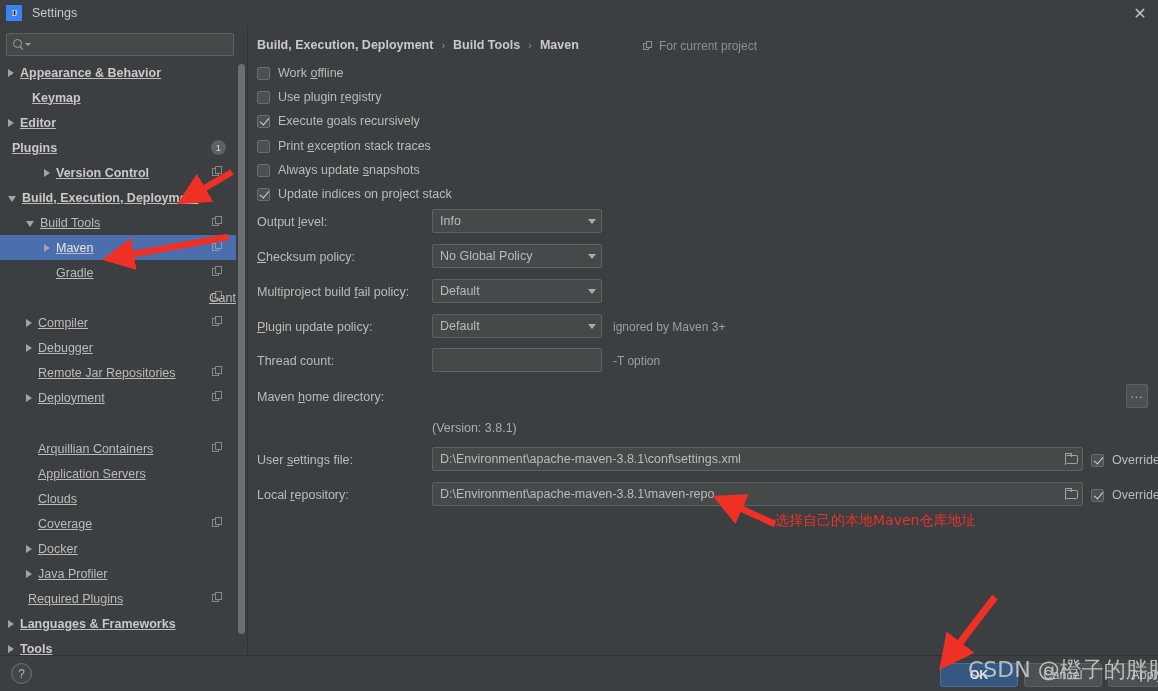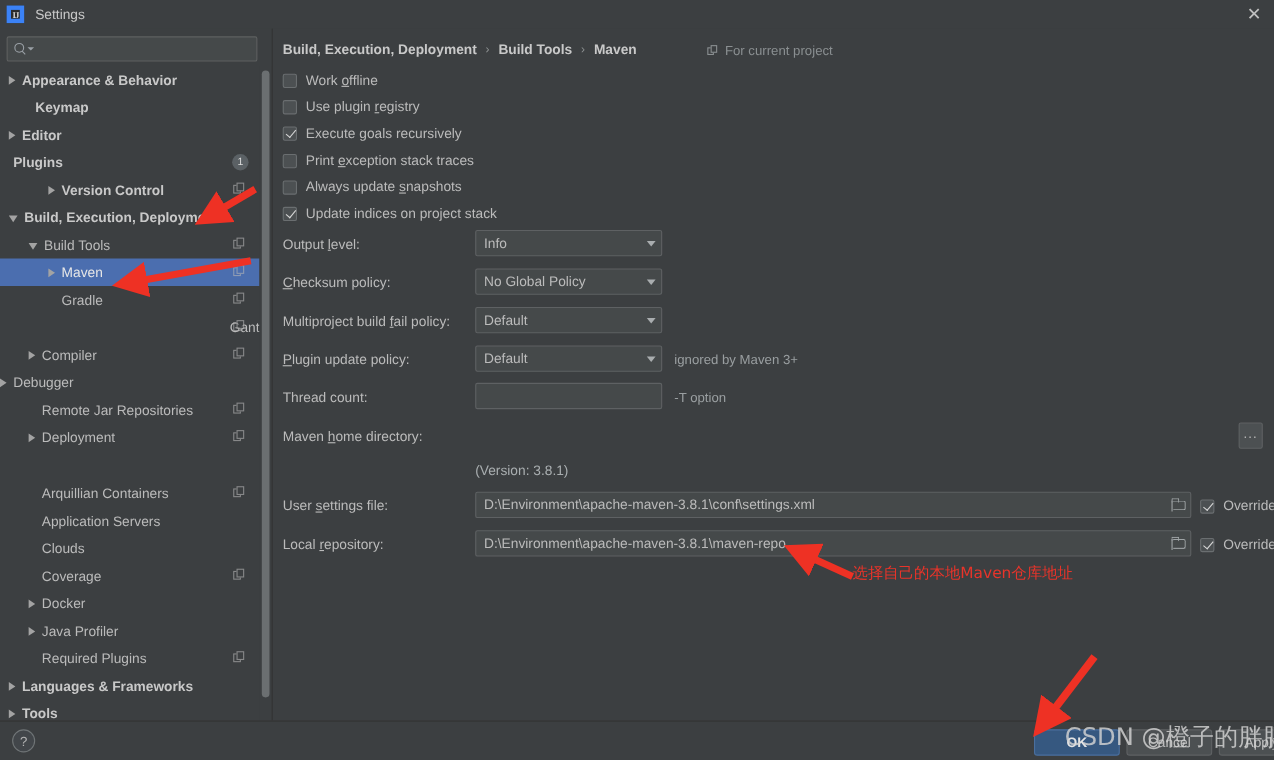--- a/index.html
+++ b/index.html
@@ -18,21 +18,21 @@
 
   
   .titlebar {
     position: absolute; left: 0; top: 0;
     width: 1158px; height: 26px;
     background: #3c3f41;
     display: flex; align-items: center;
   }
   .ij-logo {
     width: 16px; height: 16px; margin-left: 6px;
-    border: 4px solid #3b82f6;
+    border: 6px solid #3b82f6;
     background: #2b2b2b;
     display: flex; align-items: center; justify-content: center;
     font-size: 8px; font-weight: bold; color: #d6d6d6;
     letter-spacing: -1px;
     font-family: "Liberation Serif", serif;
   }
   .title-text {
     margin-left: 10px; font-size: 12.5px; color: #c8c8c8;
   }
   .close-btn {
@@ -78,20 +78,21 @@
     color: #bbbbbb; font-size: 12px; padding-left: 4px;
     font-family: "Liberation Sans", sans-serif;
   }
 
   
   .sidebar {
     position: absolute; left: 0; top: 60px;
     width: 236px; height: 595px;
     background: #3c3f41;
     overflow: hidden;
+    text-decoration: underline;
   }
   .tree-row {
     position: relative;
     height: 25px;
     display: flex; align-items: center;
     cursor: pointer;
     white-space: nowrap;
   }
   .tree-row.selected { background: #4b6eaf; }
   .tree-row .arrow {
@@ -391,21 +392,21 @@
         </span>
       </div>
       <div class="tree-row" style="padding-left: 26px;">
         <span class="arrow "></span>
         <span class="tree-label">Compiler</span>
         <span class="copy-icon">
           <i></i>
           <u></u>
         </span>
       </div>
-      <div class="tree-row" style="">
+      <div class="tree-row" style="padding-left: 26px;">
         <span class="arrow "></span>
         <span class="tree-label">Debugger</span>
       </div>
       <div class="tree-row" style="padding-left: 26px;">
         <span class="arrow none"></span>
         <span class="tree-label">Remote Jar Repositories</span>
         <span class="copy-icon">
           <i></i>
           <u></u>
         </span>
@@ -443,21 +444,21 @@
         </span>
       </div>
       <div class="tree-row" style="padding-left: 26px;">
         <span class="arrow "></span>
         <span class="tree-label">Docker</span>
       </div>
       <div class="tree-row" style="padding-left: 26px;">
         <span class="arrow "></span>
         <span class="tree-label">Java Profiler</span>
       </div>
-      <div class="tree-row" style="padding-left: 26px; text-align: right;">
+      <div class="tree-row" style="padding-left: 16px; text-align: right;">
         <span class="arrow none"></span>
         <span class="tree-label">Required Plugins</span>
         <span class="copy-icon">
           <i></i>
           <u></u>
         </span>
       </div>
       <div class="tree-row bold" style="padding-left: 8px;">
         <span class="arrow "></span>
         <span class="tree-label">Languages &amp; Frameworks</span>

